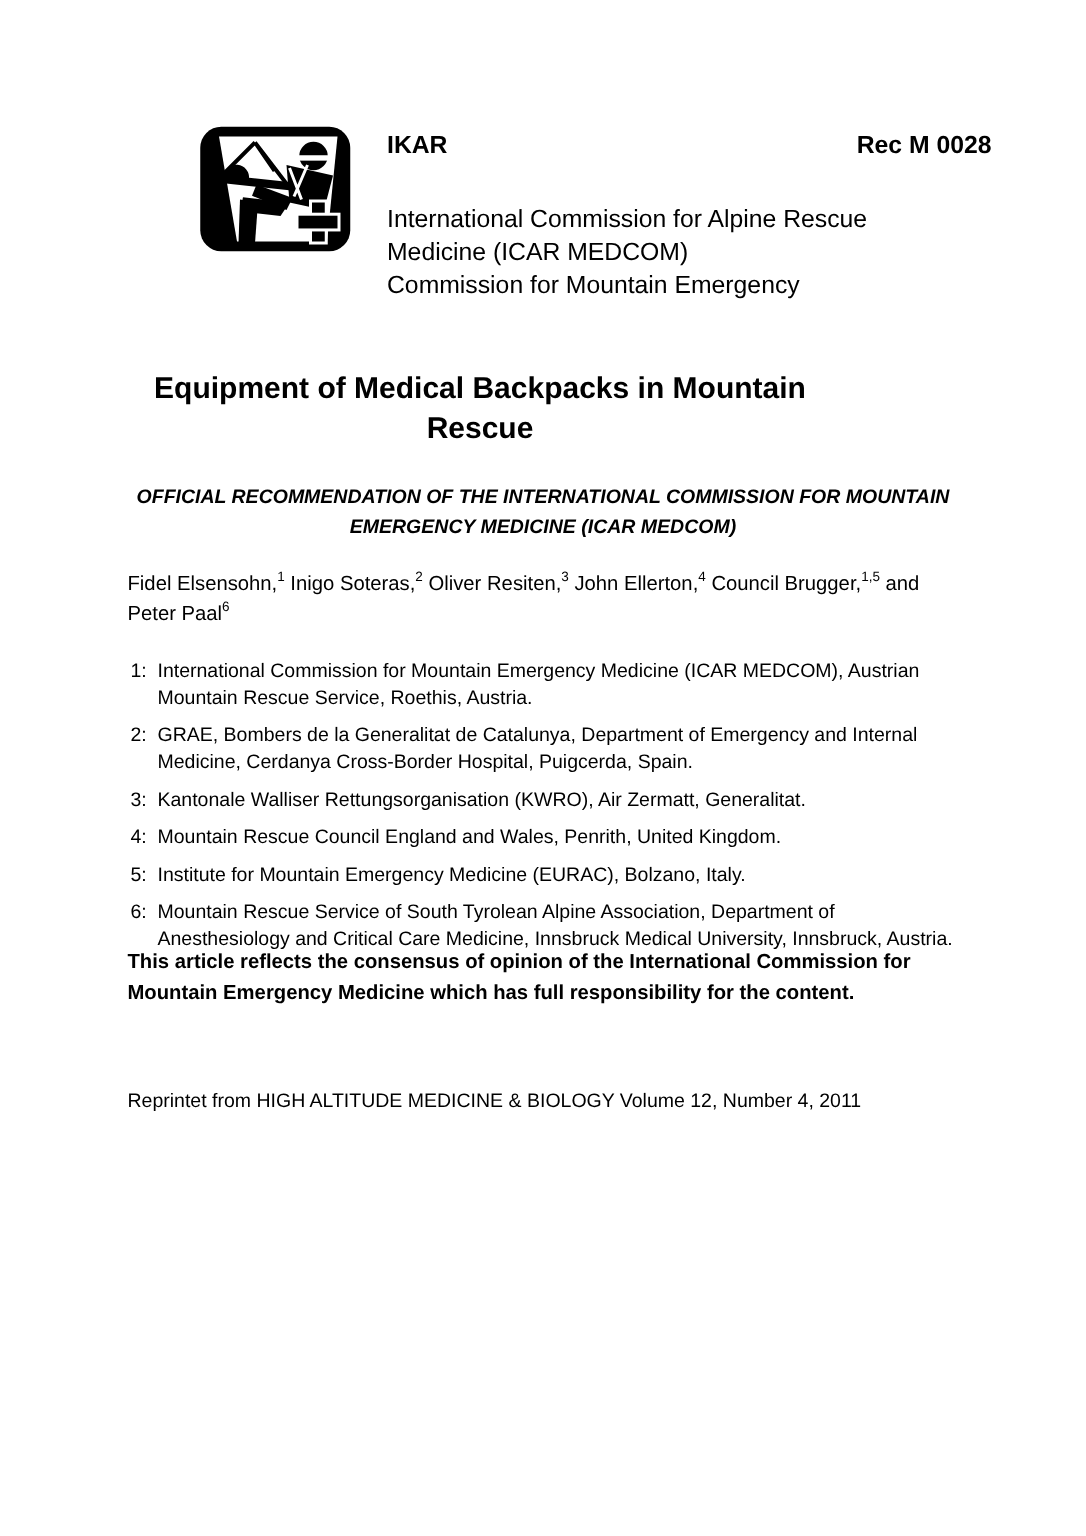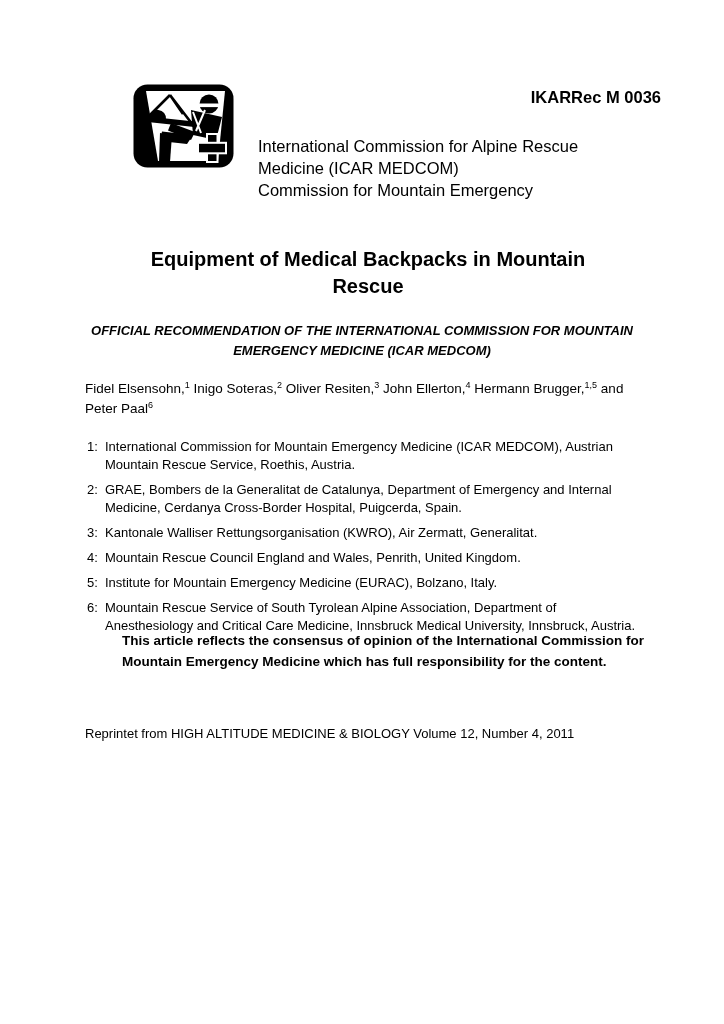--- a/index.html
+++ b/index.html
@@ -31,41 +31,40 @@
     flex: 0 0 101px;
     width: 101px;
     height: 84px;
   }
   .header-right {
     flex: 1 1 auto;
     padding-top: 3px;
   }
   .header-row1 {
     display: flex;
-    justify-content: flex-end;
+    justify-content: space-between;
     align-items: baseline;
     font-size: 16.5px;
     font-weight: bold;
     line-height: 20px;
   }
   .org-lines {
     margin-top: 28px;
     font-size: 16.5px;
     font-weight: normal;
     line-height: 22px;
   }
 
   
   .title-wrap {
     position: absolute;
     top: 246px;
     left: 0;
     width: 640px;
     text-align: center;
-    padding-left: 48px;
   }
   .doc-title {
     margin: 0 auto;
     max-width: 510px;
     font-size: 20px;
     font-weight: bold;
     line-height: 27px;
   }
   .subtitle-wrap {
     position: absolute;
@@ -121,21 +120,20 @@
 
   
   .consensus {
     position: absolute;
     left: 85px;
     top: 630px;
     width: 556px;
     font-size: 13.5px;
     font-weight: bold;
     line-height: 21px;
-    margin-left: 37px;
   }
 
   
   .reprint {
     position: absolute;
     left: 85px;
     top: 725px;
     width: 560px;
     font-size: 13px;
     font-weight: normal;
@@ -173,40 +171,40 @@
 
         <rect x="74" y="50" width="10.5" height="28" fill="#000" stroke="#fff" stroke-width="2"></rect>
         <rect x="65" y="58.8" width="28" height="10.5" fill="#000" stroke="#fff" stroke-width="2"></rect>
         <rect x="76" y="60.8" width="6.5" height="6.5" fill="#000"></rect>
       </svg>
     </div>
 
     <div class="header-right">
       <div class="header-row1">
         <span>IKAR</span>
-        <span>Rec M 0036</span>
+        <span>Rec M 0028</span>
       </div>
       <div class="org-lines">
         <div>International Commission for Alpine Rescue</div>
         <div>Medicine (ICAR MEDCOM)</div>
         <div>Commission for Mountain Emergency</div>
       </div>
     </div>
   </div>
 
   <div class="title-wrap">
     <h1 class="doc-title">Equipment of Medical Backpacks in Mountain Rescue</h1>
   </div>
 
   <div class="subtitle-wrap">
     <div class="doc-subtitle">OFFICIAL RECOMMENDATION OF THE INTERNATIONAL COMMISSION FOR MOUNTAIN EMERGENCY MEDICINE (ICAR MEDCOM)</div>
   </div>
 
   <div class="authors">
-    <span>Fidel Elsensohn,</span><sup>1</sup><span> Inigo Soteras,</span><sup>2</sup><span> Oliver Resiten,</span><sup>3</sup><span> John Ellerton,</span><sup>4</sup><span> Hermann Brugger,</span><sup>1,5</sup><span> and Peter Paal</span><sup>6</sup>
+    <span>Fidel Elsensohn,</span><sup>1</sup><span> Inigo Soteras,</span><sup>2</sup><span> Oliver Resiten,</span><sup>3</sup><span> John Ellerton,</span><sup>4</sup><span> Council Brugger,</span><sup>1,5</sup><span> and Peter Paal</span><sup>6</sup>
   </div>
 
   <div class="affiliations">
     <div class="aff-row">
       <span class="aff-num">1:</span>
       <span class="aff-text">International Commission for Mountain Emergency Medicine (ICAR MEDCOM), Austrian Mountain Rescue Service, Roethis, Austria.</span>
     </div>
     <div class="aff-row">
       <span class="aff-num">2:</span>
       <span class="aff-text">GRAE, Bombers de la Generalitat de Catalunya, Department of Emergency and Internal Medicine, Cerdanya Cross-Border Hospital, Puigcerda, Spain.</span>

